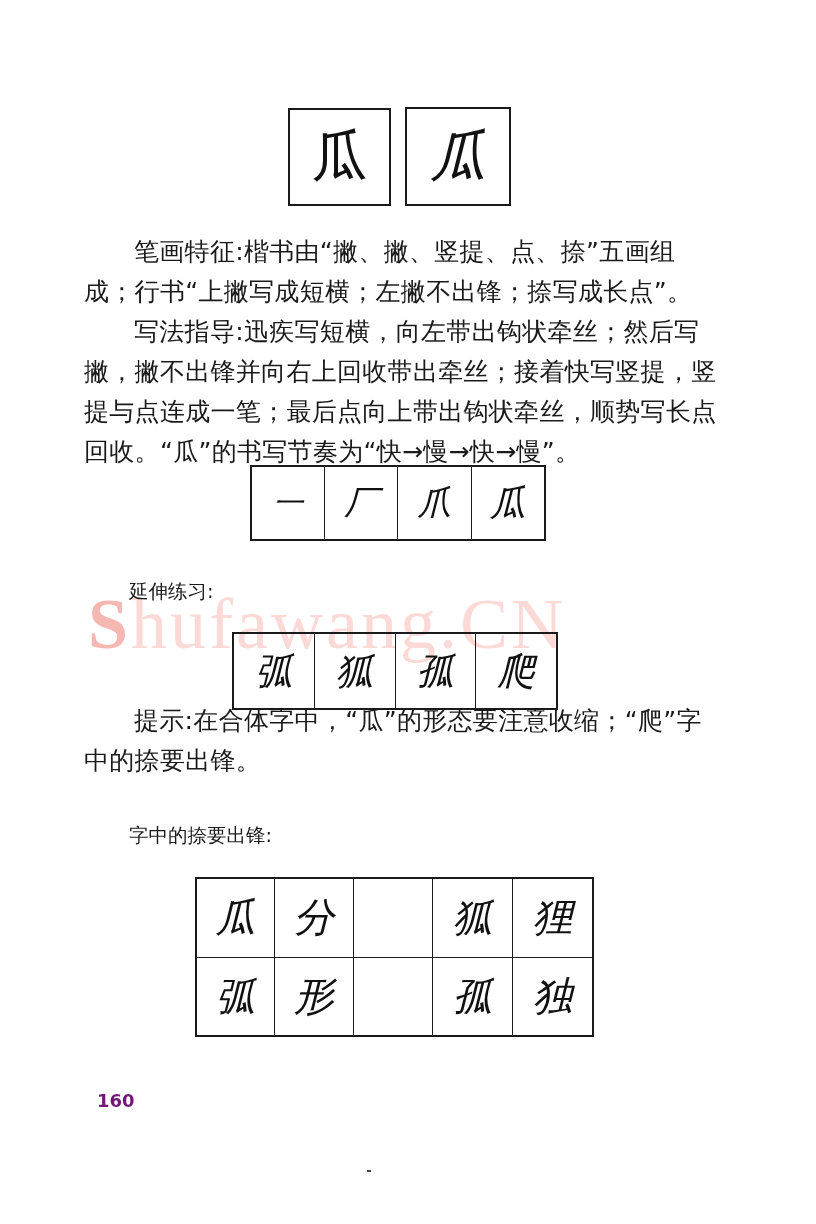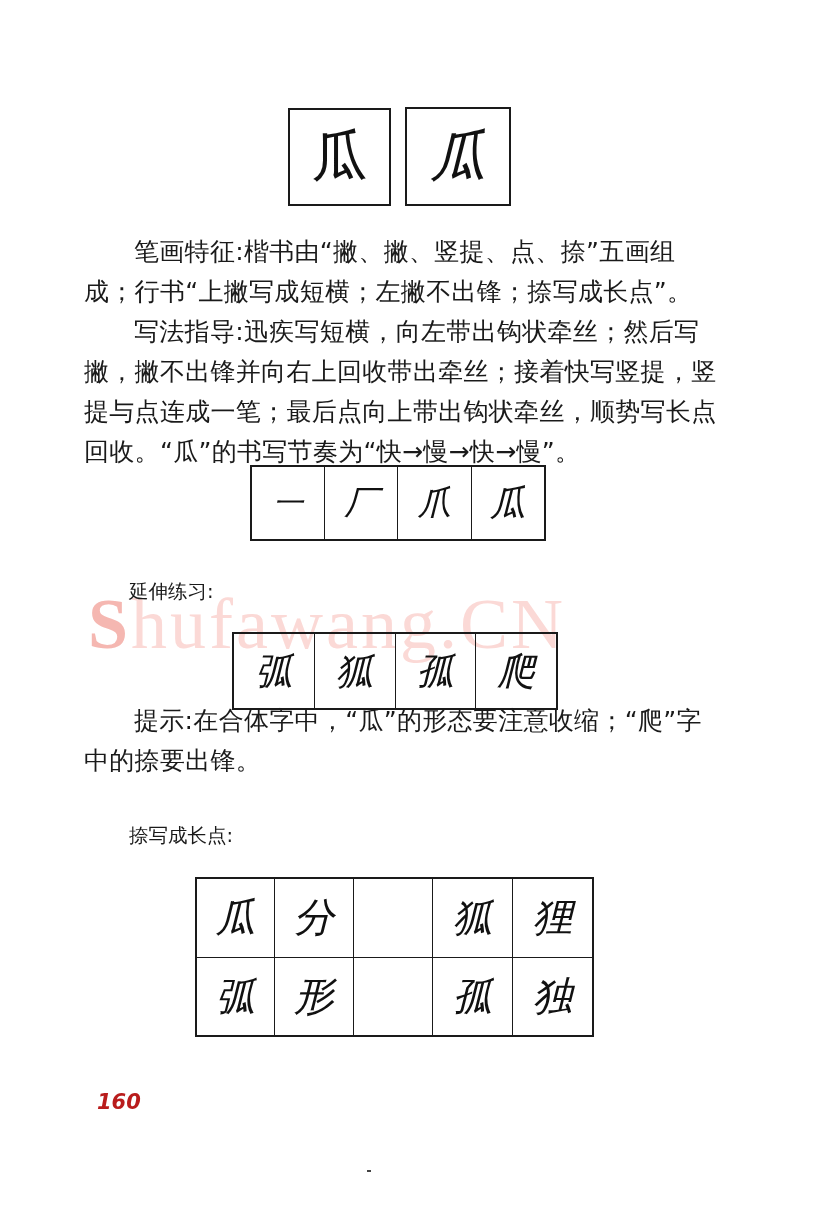--- a/index.html
+++ b/index.html
@@ -82,23 +82,22 @@
       z-index: 0;
     }
     .watermark .first { color: #f5b7b1; font-weight: bold; }
 
     .page-number {
       position: absolute;
       left: 97px;
       top: 1090px;
       font-family: "DejaVu Sans", sans-serif;
       font-weight: bold;
-      font-size: 21px;
-      color: #b91c1c;
-      font-style: italic;
+      font-size: 18px;
+      color: #701a75;
     }
     .speck {
       position: absolute;
       left: 367px;
       top: 1170px;
       width: 4px;
       height: 2px;
       background: #444;
     }
     .content { position: relative; z-index: 1; }
@@ -146,21 +145,21 @@
       <td style="width:81px; font-size:38px;"><span>孤</span></td>
       <td style="width:81px; font-size:38px;"><span>爬</span></td>
     </tr>
   </tbody>
     </table>
 
   <div class="para" style="top:701px;">
     <span class="label">提示:</span><span>在合体字中，“瓜”的形态要注意收缩；“爬”字中的捺要出锋。</span>
   </div>
 
-  <div class="heading" style="top:822px;">捺写成长点:</div>
+  <div class="heading" style="top:822px;">字中的捺要出锋:</div>
 
   <table class="grid-table" style="left:195px; top:877px; width:399px; height:160px;">
     <tbody>
         <tr>
       <td style="width:78px; font-size:40px;"><span>瓜</span></td>
       <td style="width:79px; font-size:40px;"><span>分</span></td>
       <td style="width:81px;"><span></span></td>
       <td style="width:80px; font-size:40px;"><span>狐</span></td>
       <td style="width:80px; font-size:40px;"><span>狸</span></td>
     </tr>

